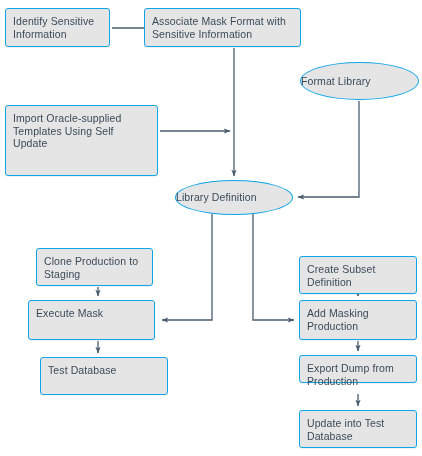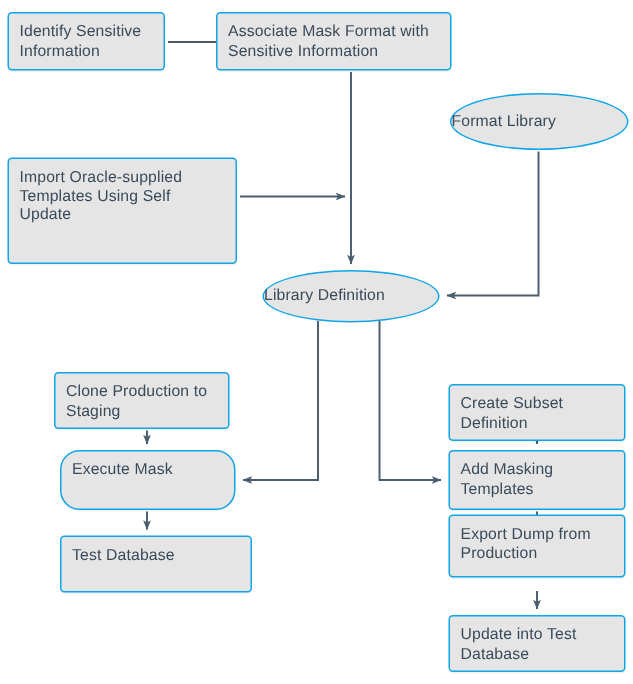--- a/index.html
+++ b/index.html
@@ -72,33 +72,33 @@
       </div>
       <div class="node box" style="left: 5px; top: 105px; width: 153px; height: 71px;">
         <span>Import Oracle-supplied Templates Using Self Update</span>
       </div>
       <div class="node ellipse" style="left: 175px; top: 180px; width: 118px; height: 35px;">
         <span>Library Definition</span>
       </div>
       <div class="node box" style="left: 24px; top: 248px; width: 117px; height: 38px; margin-left: 12px;">
         <span>Clone Production to Staging</span>
       </div>
-      <div class="node box" style="left: 40px; top: 300px; width: 117px; height: 40px; border-radius: 13px;">
+      <div class="node box" style="left: 28px; top: 300px; width: 127px; height: 40px;">
         <span>Execute Mask</span>
       </div>
       <div class="node box" style="left: 40px; top: 357px; width: 128px; height: 38px;">
         <span>Test Database</span>
       </div>
       <div class="node box" style="left: 299px; top: 256px; width: 118px; height: 38px;">
         <span>Create Subset Definition</span>
       </div>
       <div class="node box" style="left: 299px; top: 300px; width: 118px; height: 40px;">
-        <span>Add Masking Templates</span>
+        <span>Add Masking Production</span>
       </div>
-      <div class="node box" style="left: 299px; top: 343px; width: 118px; height: 42px;">
+      <div class="node box" style="left: 299px; top: 355px; width: 118px; height: 28px;">
         <span>Export Dump from Production</span>
       </div>
       <div class="node box" style="left: 299px; top: 410px; width: 118px; height: 38px;">
         <span>Update into Test Database</span>
       </div>
     </div>
 
 </div>
 
 </body></html>

